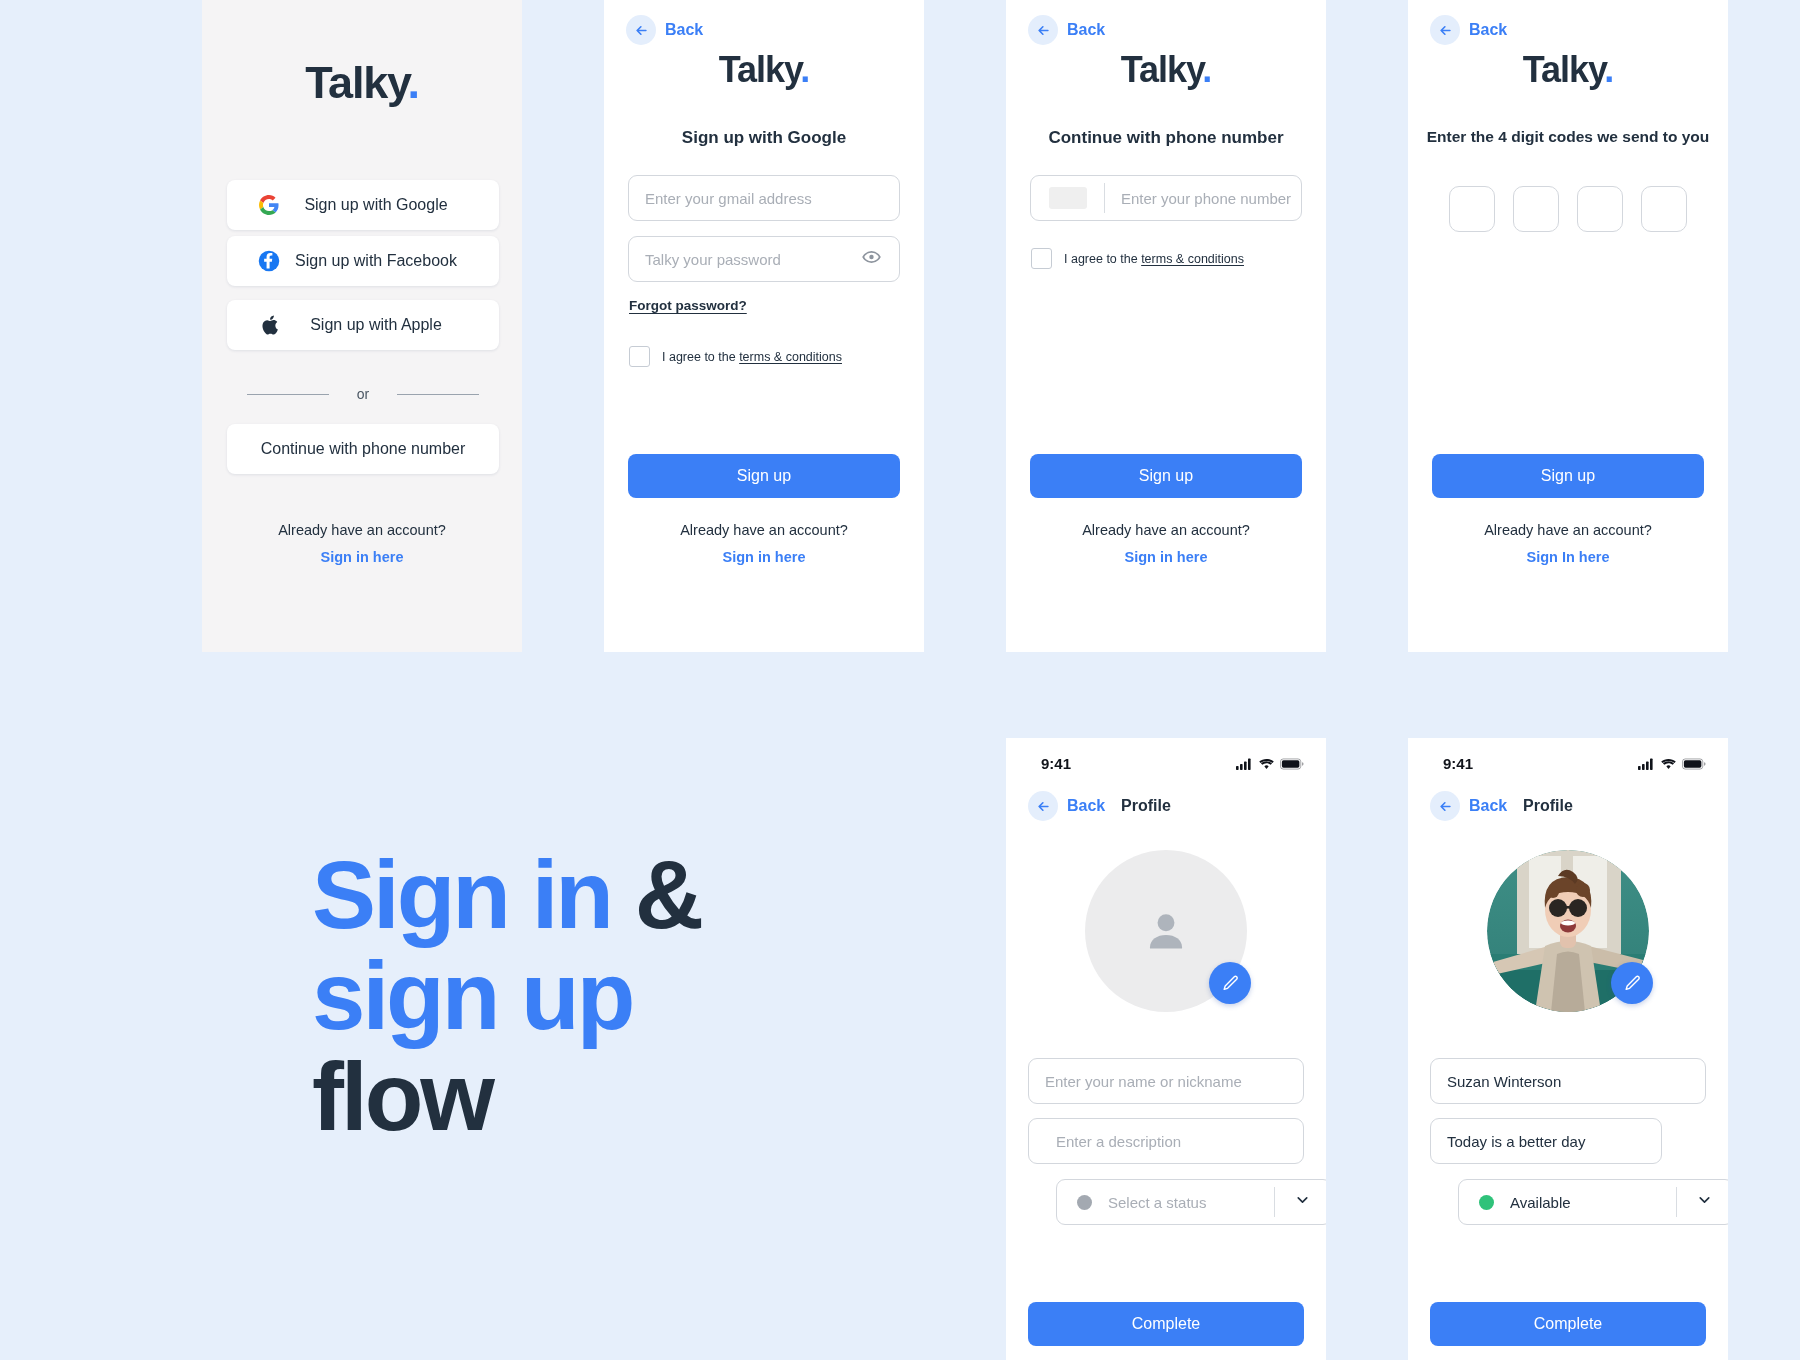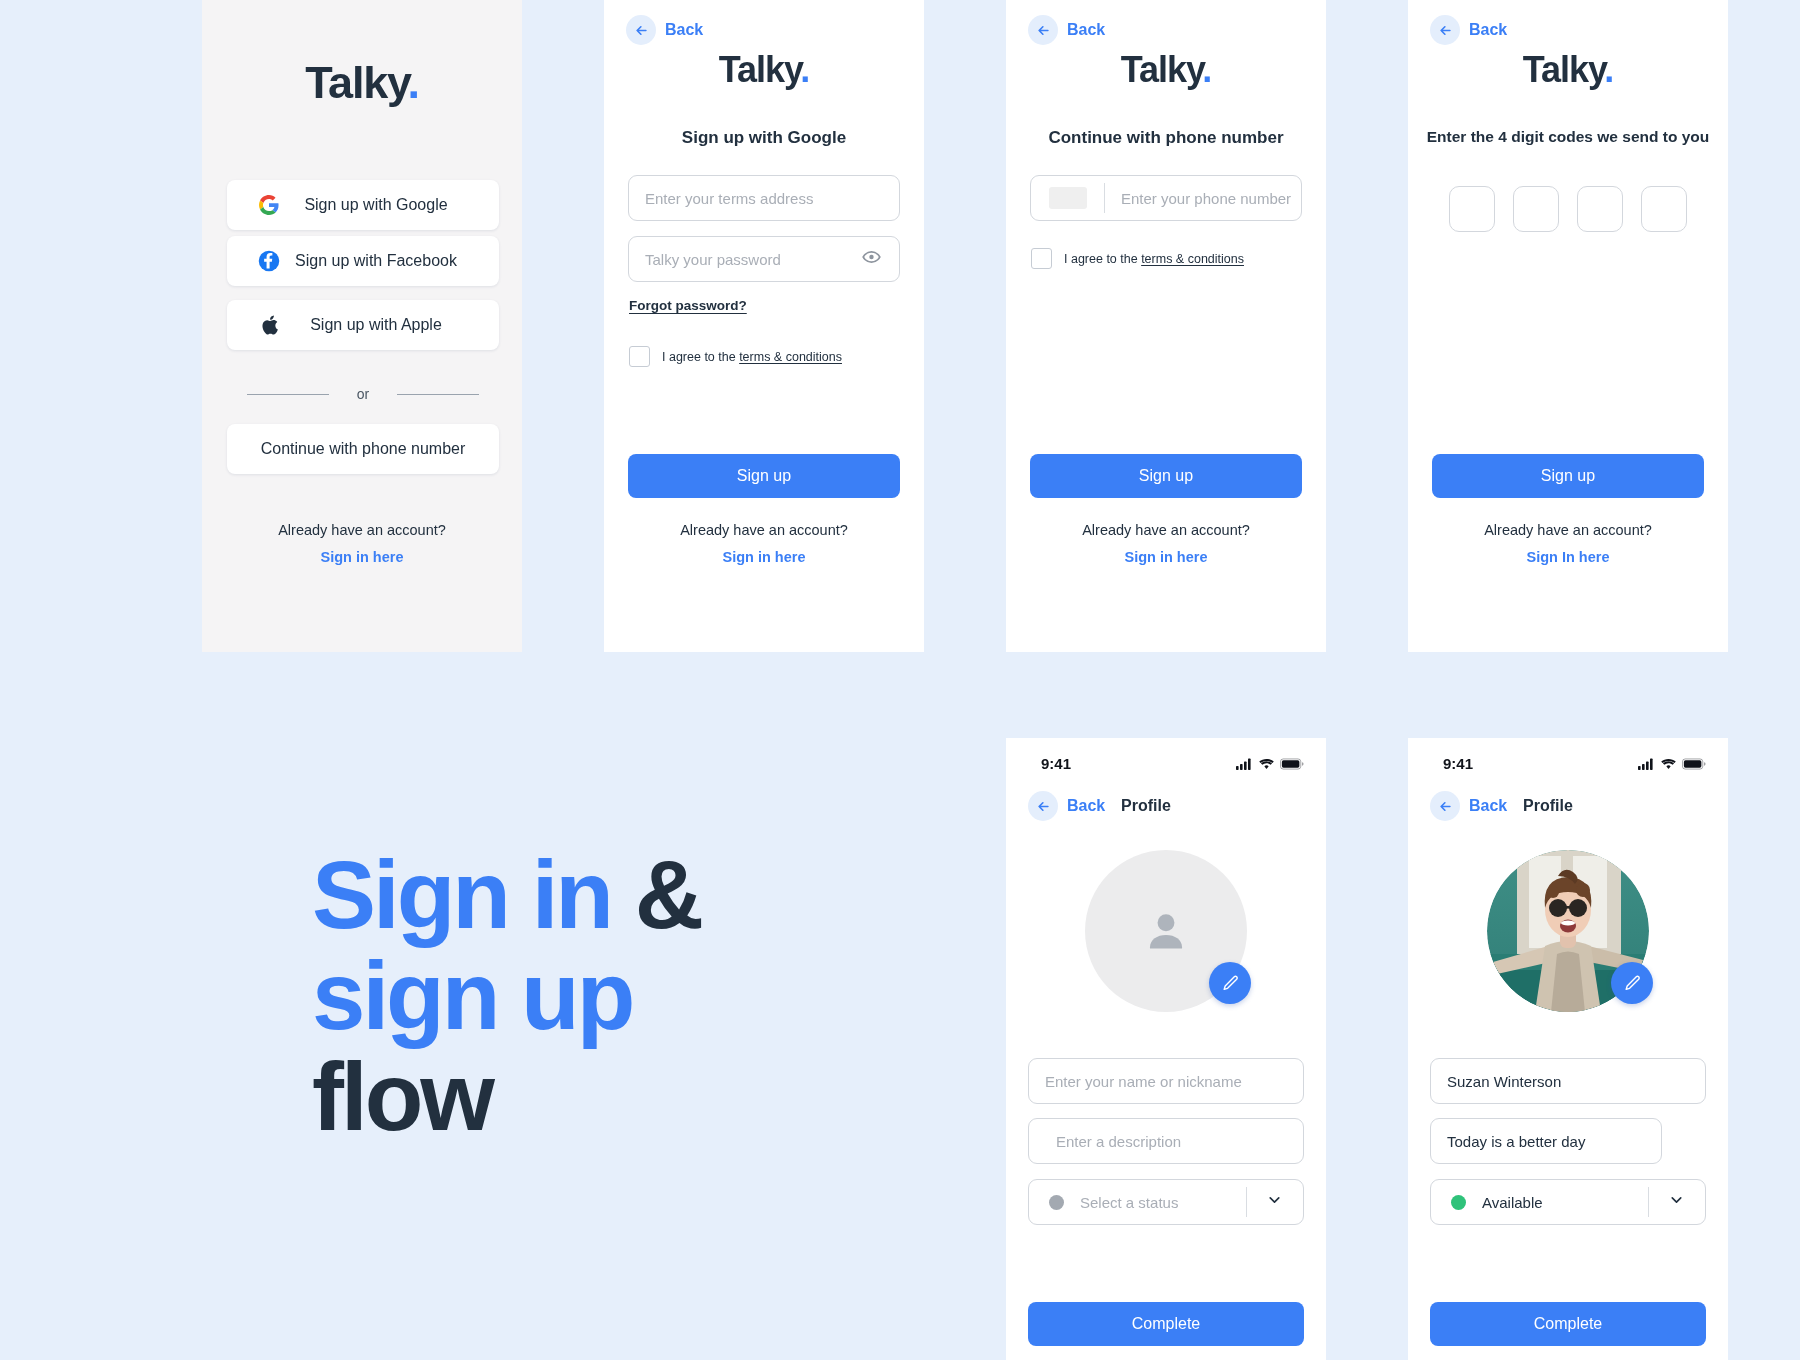--- a/index.html
+++ b/index.html
@@ -168,21 +168,21 @@
   }
   .edit-fab {
     position: absolute; right: -4px; bottom: 8px;
     width: 42px; height: 42px; border-radius: 50%;
     background: #3b7ff6;
     display: flex; align-items: center; justify-content: center;
     box-shadow: 0 2px 5px rgba(40,80,170,.25);
   }
   .status-field {
     height: 46px; border: 1px solid #d3d7dd; border-radius: 9px;
-    display: flex; align-items: center; position: relative; background:#fff;
+    display: flex; align-items: center; position: relative; background:#fff;margin-left:28px;
   }
   .dot-ind { width: 15px; height: 15px; border-radius: 50%; margin-left: 20px; flex:0 0 auto;}
   .status-label { font-size: 15px; padding-left: 16px; }
   .chev-sep { position: absolute; right: 56px; top: 50%; transform: translateY(-50%); width:1px; height:30px; background:#d9dde2; }
   .chev { position: absolute; right: 20px; top: 50%; transform: translateY(-50%); }
 </style>
 </head>
 <body>
 
 <div class="canvas">
@@ -251,21 +251,21 @@
       <span class="back-label">Back</span>
     </div>
 
     <div class="brand small" style="margin-top:62px;">
       <span>Talky</span><span class="dot">.</span>
     </div>
 
     <div class="subhead" style="position:absolute; left:0; right:0; top:138px;">Sign up with Google</div>
 
     <div class="field" style="position:absolute; left:24px; top:185px; width:272px;">
-      <span class="ph">Enter your terms address</span>
+      <span class="ph">Enter your gmail address</span>
     </div>
 
     <div class="field" style="position:absolute; left:24px; top:246px; width:272px;">
       <span class="ph">Talky your password</span>
       <span class="eye">
         <svg width="19" height="19" viewBox="0 0 24 24" fill="none" stroke="#8d949e" stroke-width="2">
           <path d="M1.5 12S5 5.5 12 5.5 22.5 12 22.5 12 19 18.5 12 18.5 1.5 12 1.5 12z"></path>
           <circle cx="12" cy="12" r="2.8" fill="#8d949e" stroke="none"></circle>
         </svg>
       </span>

